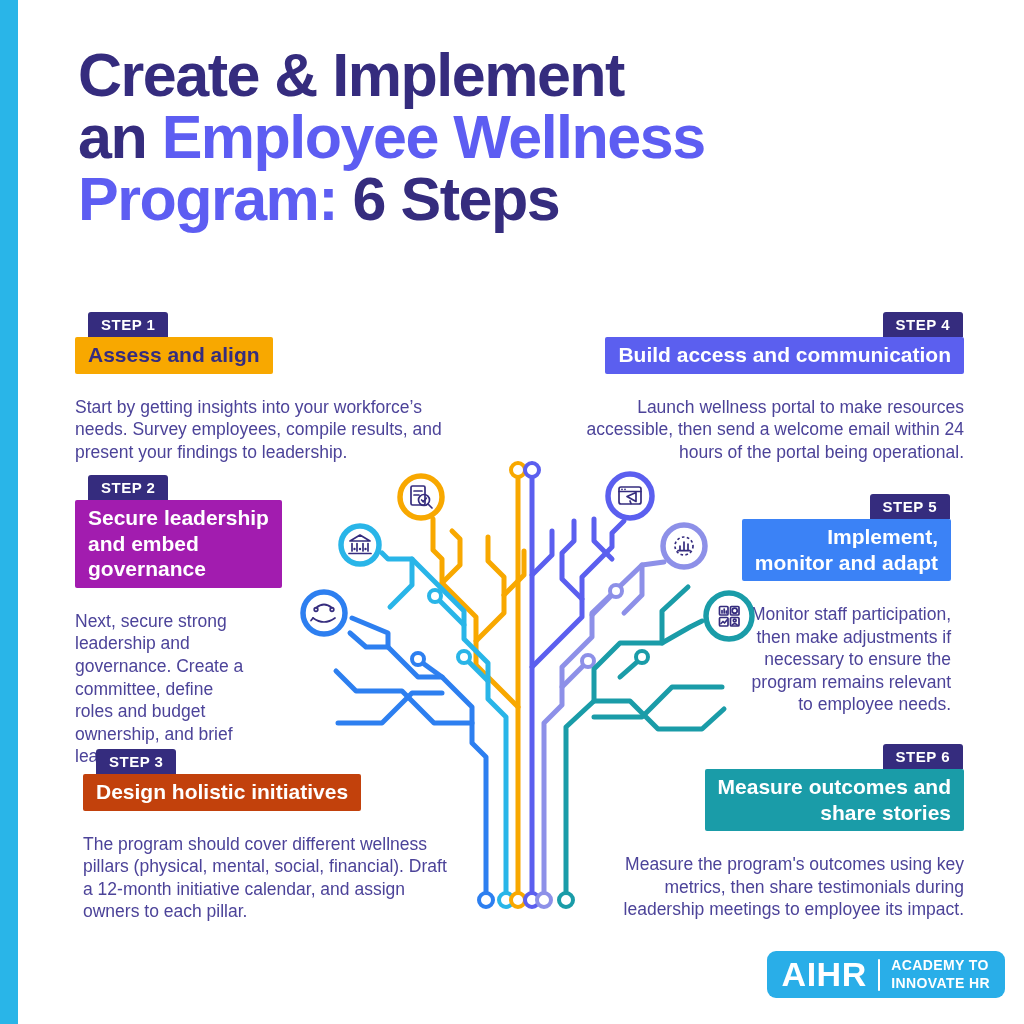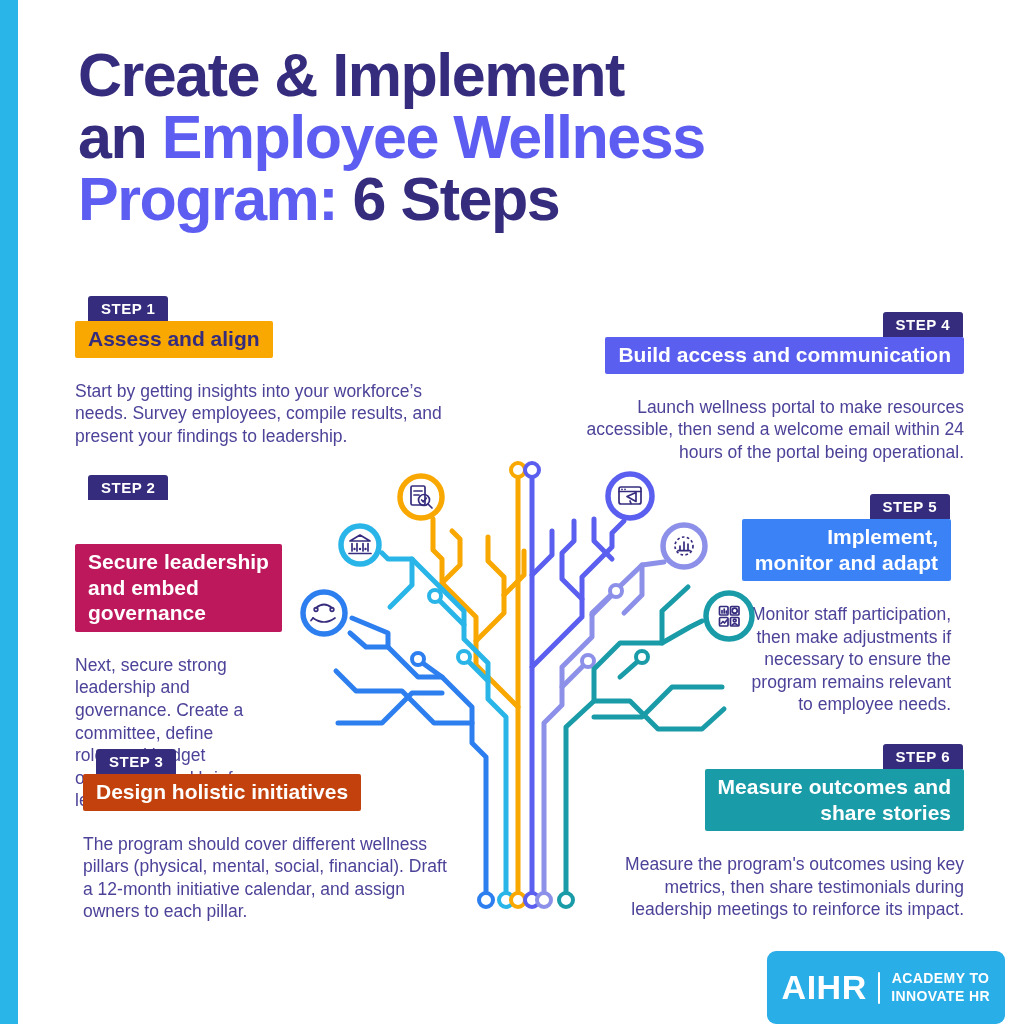--- a/index.html
+++ b/index.html
@@ -16,43 +16,43 @@
   .step{position:absolute;}
   .step.left{text-align:left;}
   .step.right{text-align:right;}
   .badge{display:inline-block;background:#352C7E;color:#fff;font-size:15px;font-weight:700;
          letter-spacing:.5px;padding:4px 13px;border-radius:3px 3px 0 0;}
   .step.left .badge{margin-left:13px;}
   .step.right .badge{margin-right:1px;}
   .bar{display:inline-block;font-size:21px;font-weight:700;line-height:1.22;
        padding:5px 13px 6px;white-space:pre-line;border-radius:2px;}
   .body-text{margin-top:22px;font-size:17.5px;line-height:1.29;color:#4C4399;}
-  .s1{left:75px;top:296px;width:400px;}
+  .s1{left:75px;top:312px;width:400px;}
   .s1 .body-text{max-width:372px;}
   .s2{left:75px;top:475px;width:215px;}
   .s2 .body-text{max-width:178px;}
   .s3{left:83px;top:749px;width:400px;}
   .s3 .body-text{max-width:372px;}
   .s4{right:60px;top:312px;width:410px;}
   .s4 .body-text{margin-left:auto;max-width:382px;}
   .s5{right:73px;top:494px;width:240px;}
   .s5 .body-text{margin-left:auto;max-width:216px;}
   .s6{right:60px;top:744px;width:400px;}
   .s6 .body-text{margin-left:auto;max-width:360px;}
   
   .tree{position:absolute;left:290px;top:455px;width:470px;height:460px;}
   .tree path, .tree line, .tree polyline{fill:none;stroke-linecap:round;stroke-linejoin:round;}
   .branch{stroke-width:5;}
   .node{fill:#ffffff;stroke-width:4;}
   .ring{fill:#ffffff;stroke-width:5.5;}
   .glyph{stroke:#352C7E;stroke-width:1.7;fill:none;}
   .glyph-fill{fill:#352C7E;stroke:none;}
   
-  .logo{position:absolute;right:19px;top:951px;height:73px;border-radius:9px;
-        display:flex;align-items:center;padding:4px 15px;gap:11px;box-sizing:border-box;text-align:center;}
+  .logo{position:absolute;right:19px;top:951px;height:47px;border-radius:9px;
+        display:flex;align-items:center;padding:4px 15px;gap:11px;box-sizing:border-box;}
   .logo-brand{color:#fff;font-size:34px;font-weight:800;letter-spacing:.5px;}
   .logo-divider{width:2.5px;height:32px;background:#fff;border-radius:2px;}
   .logo-tagline{color:#fff;font-size:14px;font-weight:700;line-height:1.22;letter-spacing:.4px;}
 </style>
 </head>
 <body>
 
 <div class="canvas">
 
   <div class="left-bar" style="background-color: rgb(41, 181, 232);"></div>
@@ -64,21 +64,21 @@
   </div>
 
   <div class="step left s1">
     <div><span class="badge">STEP 1</span></div>
     <div><span class="bar" style="color: rgb(53, 44, 126); background-color: rgb(248, 168, 0);">Assess and align</span></div>
     <div class="body-text">Start by getting insights into your workforce’s needs. Survey employees, compile results, and present your findings to leadership.</div>
   </div>
 
   <div class="step left s2">
     <div><span class="badge">STEP 2</span></div>
-    <div><span class="bar" style="color: rgb(255, 255, 255); background-color: #be185d; margin-top: 44px;">Secure leadership
+    <div><span class="bar" style="color: rgb(255, 255, 255); background-color: #a21caf;">Secure leadership
 and embed
 governance</span></div>
     <div class="body-text">Next, secure strong leadership and governance. Create a committee, define roles and budget ownership, and brief leadership.</div>
   </div>
 
   <div class="step left s3">
     <div><span class="badge">STEP 3</span></div>
     <div><span class="bar" style="color: rgb(255, 255, 255); background-color: #c2410c;">Design holistic initiatives</span></div>
     <div class="body-text">The program should cover different wellness pillars (physical, mental, social, financial). Draft a 12-month initiative calendar, and assign owners to each pillar.</div>
   </div>
@@ -93,21 +93,21 @@
     <div><span class="badge">STEP 5</span></div>
     <div><span class="bar" style="color: rgb(255, 255, 255); background-color: #3b82f6;">Implement,
 monitor and adapt</span></div>
     <div class="body-text">Monitor staff participation, then make adjustments if necessary to ensure the program remains relevant to employee needs.</div>
   </div>
 
   <div class="step right s6">
     <div><span class="badge">STEP 6</span></div>
     <div><span class="bar" style="color: rgb(255, 255, 255); background-color: rgb(26, 156, 168);">Measure outcomes and
 share stories</span></div>
-    <div class="body-text">Measure the program's outcomes using key metrics, then share testimonials during leadership meetings to reinforce its impact.</div>
+    <div class="body-text">Measure the program's outcomes using key metrics, then share testimonials during leadership meetings to employee its impact.</div>
   </div>
 
   <svg class="tree" viewBox="0 0 470 460">
 
     <g stroke="#F8A800">
       <path class="branch" d="M228,438 V22"></path>
       <path class="branch" d="M228,252 L186,210 V162 L152,128 V104 L143,95 V64"></path>
       <path class="branch" d="M186,186 L214,158 V122 L198,106 V82"></path>
       <path class="branch" d="M152,128 L170,110 V84 L162,76"></path>
       <path class="branch" d="M214,140 L234,120 V96"></path>

